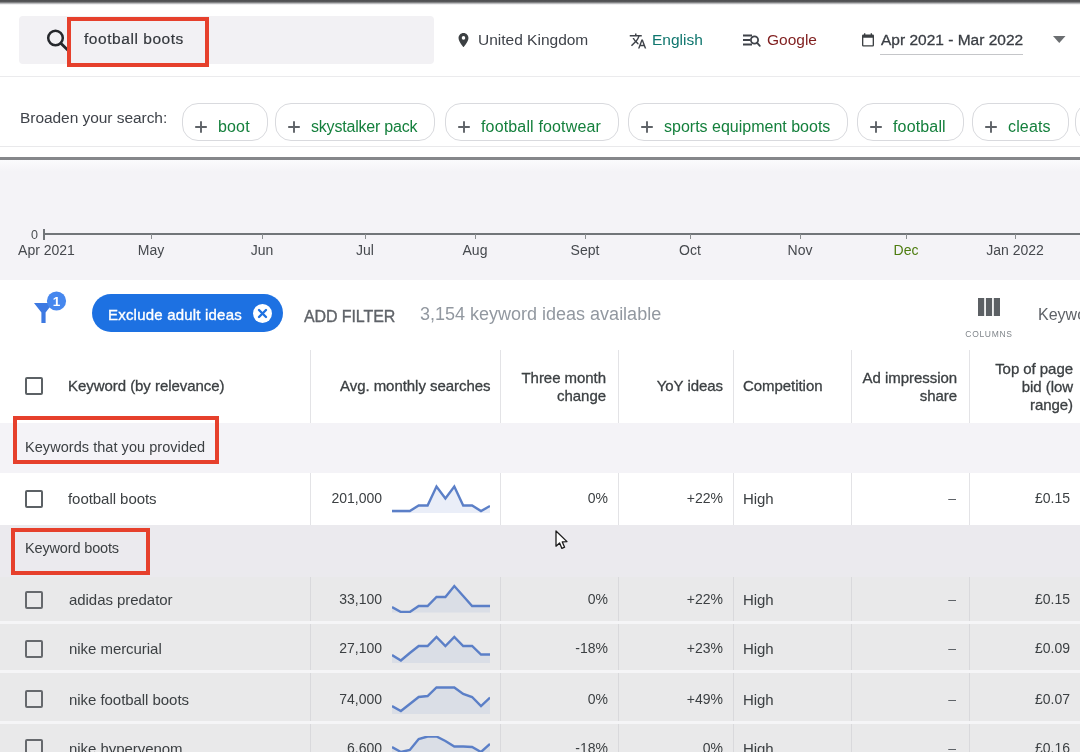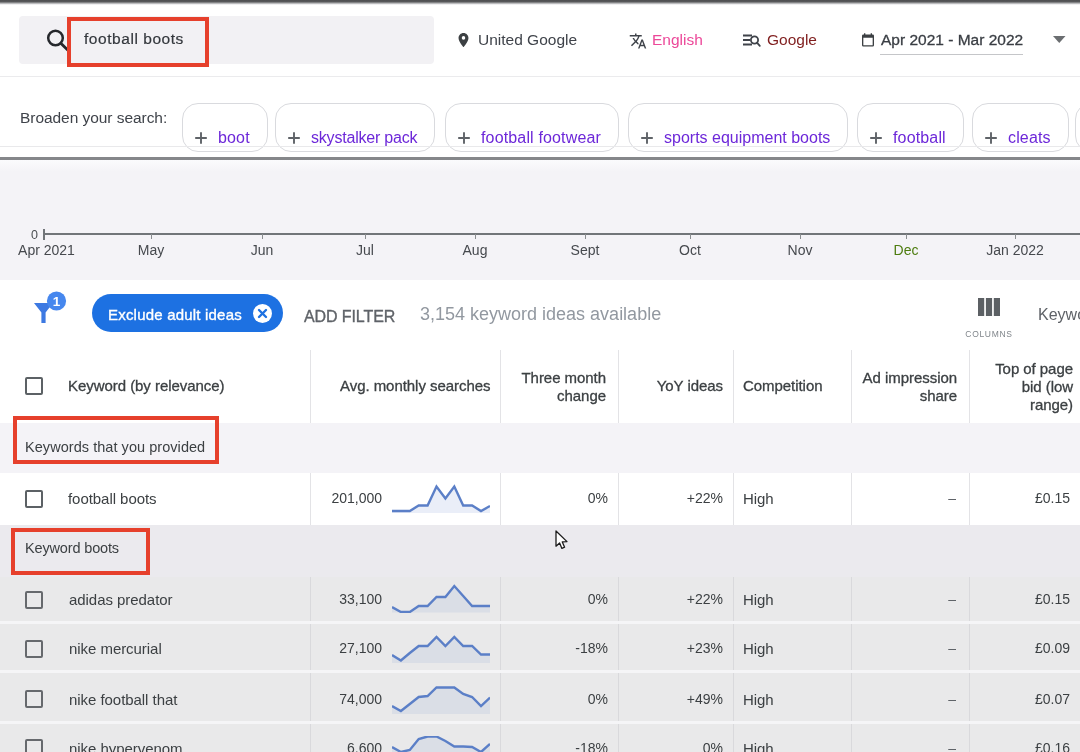--- a/index.html
+++ b/index.html
@@ -5,48 +5,48 @@
   html,body{margin:0;padding:0;}
   body{width:1080px;height:752px;position:relative;overflow:hidden;background:#fff;
        font-family:"Liberation Sans",sans-serif;-webkit-font-smoothing:antialiased;}
   .abs{position:absolute;}
   .r{text-align:right;}
   .cell{color:#3c4043;font-size:15px;line-height:15px;letter-spacing:-0.05px;}
   .num{color:#3c4043;font-size:14px;line-height:15px;}
   .hdr{color:#3c4043;font-size:15px;line-height:18px;-webkit-text-stroke:0.3px #3c4043;white-space:nowrap;}
   .vline{position:absolute;width:1px;background:#e3e3e6;top:0;bottom:0;}
   .chip{position:absolute;top:103px;height:29px;border:1px solid #d9dade;border-radius:16px;
-        display:flex;align-items:center;color:#6d28d9;font-size:16px;letter-spacing:0.15px;
-        background:#fff;padding:21px 17px 0 10px;height:26px;}
+        display:flex;align-items:center;color:#15803d;font-size:16px;letter-spacing:0.15px;
+        background:#fff;padding:10px 17px 0 10px;height:26px;}
   .chip svg{margin-right:9px;}
   .cb{position:absolute;width:14px;height:14px;border:2px solid #5c6165;border-radius:2px;}
 </style>
 </head>
 <body>
 
 <div class="abs" style="left:0;top:0;width:1080px;
      background:linear-gradient(to bottom,#4d4e50 0%,#58595b 35%,#aeafb1 65%,#ececee 88%,#ffffff 100%);height:5px;"></div>
 
 <div class="abs" style="left:19px;top:16px;width:415px;height:48px;background:#f2f1f4;border-radius:4px;"></div>
 <svg class="abs" style="left:44px;top:26px;" width="28" height="28" viewBox="0 0 28 28">
   <circle cx="11.5" cy="12" r="7.3" fill="none" stroke="#26282c" stroke-width="2.5"></circle>
   <line x1="16.8" y1="17.3" x2="24.2" y2="24.6" stroke="#26282c" stroke-width="2.8" stroke-linecap="round"></line>
 </svg>
 <div class="abs" style="left:84px;top:30px;color:#34383d;font-size:15.5px;letter-spacing:0.55px;-webkit-text-stroke:0.2px #34383d;">football boots</div>
 <div class="abs" style="left:67px;top:17px;width:134px;height:42px;border:4px solid #e6402c;"></div>
 
 <svg class="abs" style="left:455px;top:31px;" width="17" height="18" viewBox="0 0 24 24">
   <path fill="#3c4043" d="M12 2C8.1 2 5 5.1 5 9c0 5.2 7 13 7 13s7-7.8 7-13c0-3.9-3.1-7-7-7zm0 9.5A2.5 2.5 0 1 1 12 6.5a2.5 2.5 0 0 1 0 5z"></path>
 </svg>
-<div class="abs" style="left:478px;top:31px;color:#3f434a;font-size:15.5px;">United Google</div>
+<div class="abs" style="left:478px;top:31px;color:#3f434a;font-size:15.5px;">United Kingdom</div>
 
 <svg class="abs" style="left:629px;top:32px;" width="18" height="18" viewBox="0 0 24 24">
   <path fill="#3f434a" d="M12.87 15.07l-2.54-2.51.03-.03c1.74-1.94 2.98-4.17 3.71-6.53H17V4h-7V2H8v2H1v1.99h11.17C11.5 7.92 10.44 9.75 9 11.35 8.07 10.32 7.3 9.19 6.69 8h-2c.73 1.63 1.73 3.17 2.98 4.56l-5.09 5.02L4 19l5-5 3.11 3.11.76-2.04zM18.5 10h-2L12 22h2l1.12-3h4.75L21 22h2l-4.5-12zm-2.62 7l1.62-4.33L19.12 17h-3.24z"></path>
 </svg>
-<div class="abs" style="left:652px;top:31px;color:#ec4899;font-size:15.5px;">English</div>
+<div class="abs" style="left:652px;top:31px;color:#0f766e;font-size:15.5px;">English</div>
 
 <svg class="abs" style="left:743px;top:33px;" width="19" height="16" viewBox="0 0 19 16">
   <rect x="0" y="1.5" width="9" height="2" fill="#3f434a"></rect>
   <rect x="0" y="6" width="7" height="2" fill="#3f434a"></rect>
   <rect x="0" y="10.5" width="9" height="2" fill="#3f434a"></rect>
   <circle cx="11.5" cy="7" r="3.6" fill="none" stroke="#3f434a" stroke-width="1.8"></circle>
   <line x1="14" y1="9.7" x2="16.8" y2="12.8" stroke="#3f434a" stroke-width="1.8" stroke-linecap="round"></line>
 </svg>
 <div class="abs" style="left:767px;top:31px;color:#7f1d1d;font-size:15.5px;">Google</div>
 
@@ -212,21 +212,21 @@
   <polygon fill="#5b7fc7" fill-opacity="0.10" points="0,21 8.9,26.5 17.8,19 26.7,12 35.6,12 44.5,3 53.4,12 62.3,3 71.2,12 80.1,12 89,20.5 98,20.5 98,29 0,29"></polygon>
   <polyline fill="none" stroke="#5b7fc7" stroke-width="2.4" points="0,21 8.9,26.5 17.8,19 26.7,12 35.6,12 44.5,3 53.4,12 62.3,3 71.2,12 80.1,12 89,20.5 98,20.5"></polyline>
 </svg>
 <div class="abs num r" style="left:546px;top:641px;width:62px;">-18%</div>
 <div class="abs num r" style="left:651px;top:641px;width:72px;">+23%</div>
 <div class="abs cell" style="left:743px;top:641px;">High</div>
 <div class="abs num r" style="left:886px;top:641px;width:70px;color:#5f6368;">–</div>
 <div class="abs num r" style="left:998px;top:641px;width:72px;">£0.09</div>
 
 <div class="cb" style="left:25px;top:690px;border-color:#66696d;"></div>
-<div class="abs cell" style="left:69px;top:692px;">nike football that</div>
+<div class="abs cell" style="left:69px;top:692px;">nike football boots</div>
 <div class="abs num r" style="left:300px;top:692px;width:82px;">74,000</div>
 <svg class="abs" style="left:392px;top:685px;" width="98" height="30" viewBox="0 0 98 30">
   <polygon fill="#5b7fc7" fill-opacity="0.10" points="0,21 8.9,26 17.8,19 26.7,12 35.6,11 44.5,2.5 53.4,2.5 62.3,2.5 71.2,9 80.1,12 89,21 98,12.5 98,29 0,29"></polygon>
   <polyline fill="none" stroke="#5b7fc7" stroke-width="2.4" points="0,21 8.9,26 17.8,19 26.7,12 35.6,11 44.5,2.5 53.4,2.5 62.3,2.5 71.2,9 80.1,12 89,21 98,12.5"></polyline>
 </svg>
 <div class="abs num r" style="left:546px;top:692px;width:62px;">0%</div>
 <div class="abs num r" style="left:651px;top:692px;width:72px;">+49%</div>
 <div class="abs cell" style="left:743px;top:692px;">High</div>
 <div class="abs num r" style="left:886px;top:692px;width:70px;color:#5f6368;">–</div>
 <div class="abs num r" style="left:998px;top:692px;width:72px;">£0.07</div>

